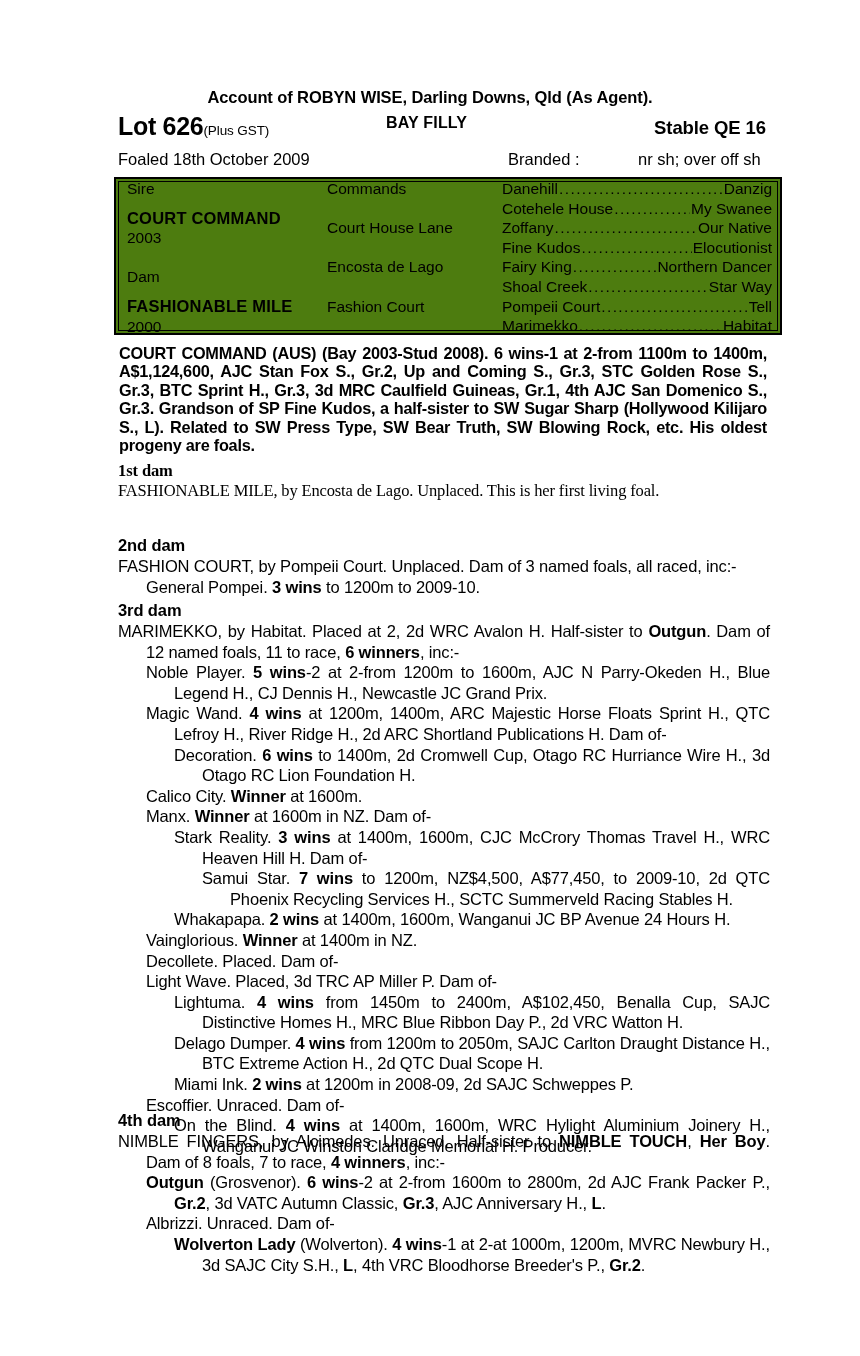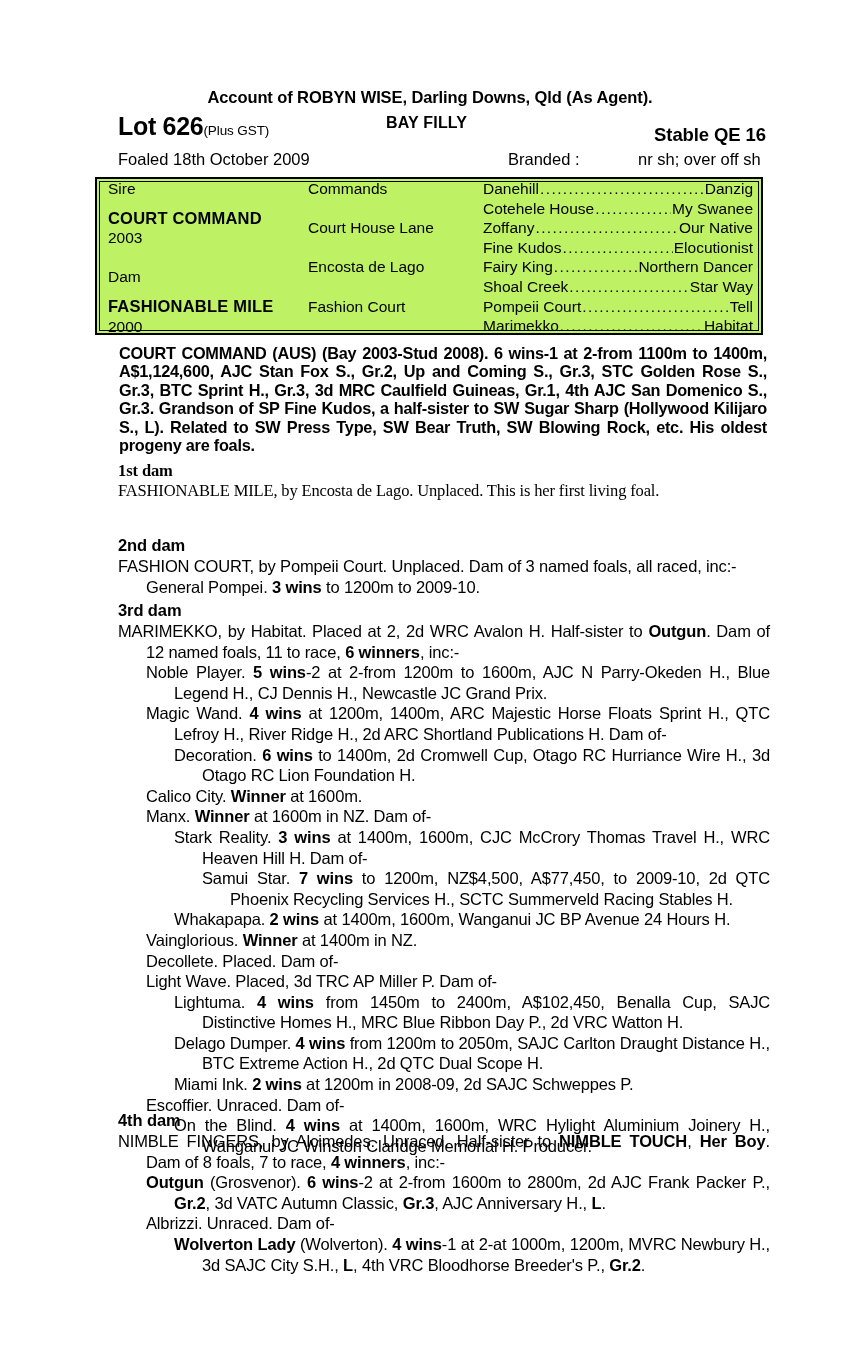--- a/index.html
+++ b/index.html
@@ -62,21 +62,21 @@
     left: 268px;
     top: 2px;
     font-weight: bold;
     font-size: 16px;
     letter-spacing: 0.2px;
     white-space: nowrap;
   }
   .lot-right {
     position: absolute;
     right: 0;
-    top: 12px;
+    top: 5px;
     font-weight: bold;
     font-size: 18.5px;
     white-space: nowrap;
     letter-spacing: -0.1px;
   }
 
   .foaled-row {
     position: absolute;
     top: 150px;
     left: 118px;
@@ -85,26 +85,26 @@
     font-size: 16.5px;
   }
   .foaled-text { position: absolute; left: 0; top: 0; white-space: nowrap; }
   .branded-label { position: absolute; left: 390px; top: 0; white-space: nowrap; }
   .branded-value { position: absolute; left: 520px; top: 0; white-space: nowrap; }
 
   
   .ped-box {
     position: absolute;
     top: 177px;
-    left: 95px;
+    left: 114px;
     width: 668px;
     height: 158px;
     border: 2px solid #000;
     box-sizing: border-box;
-    background: #bef264;
+    background: #4d7c0f;
   }
   .ped-box-inner {
     position: absolute;
     inset: 2px;
     border: 1px solid #000;
     box-sizing: border-box;
   }
   .ped-grid {
     position: absolute;
     inset: 0;

